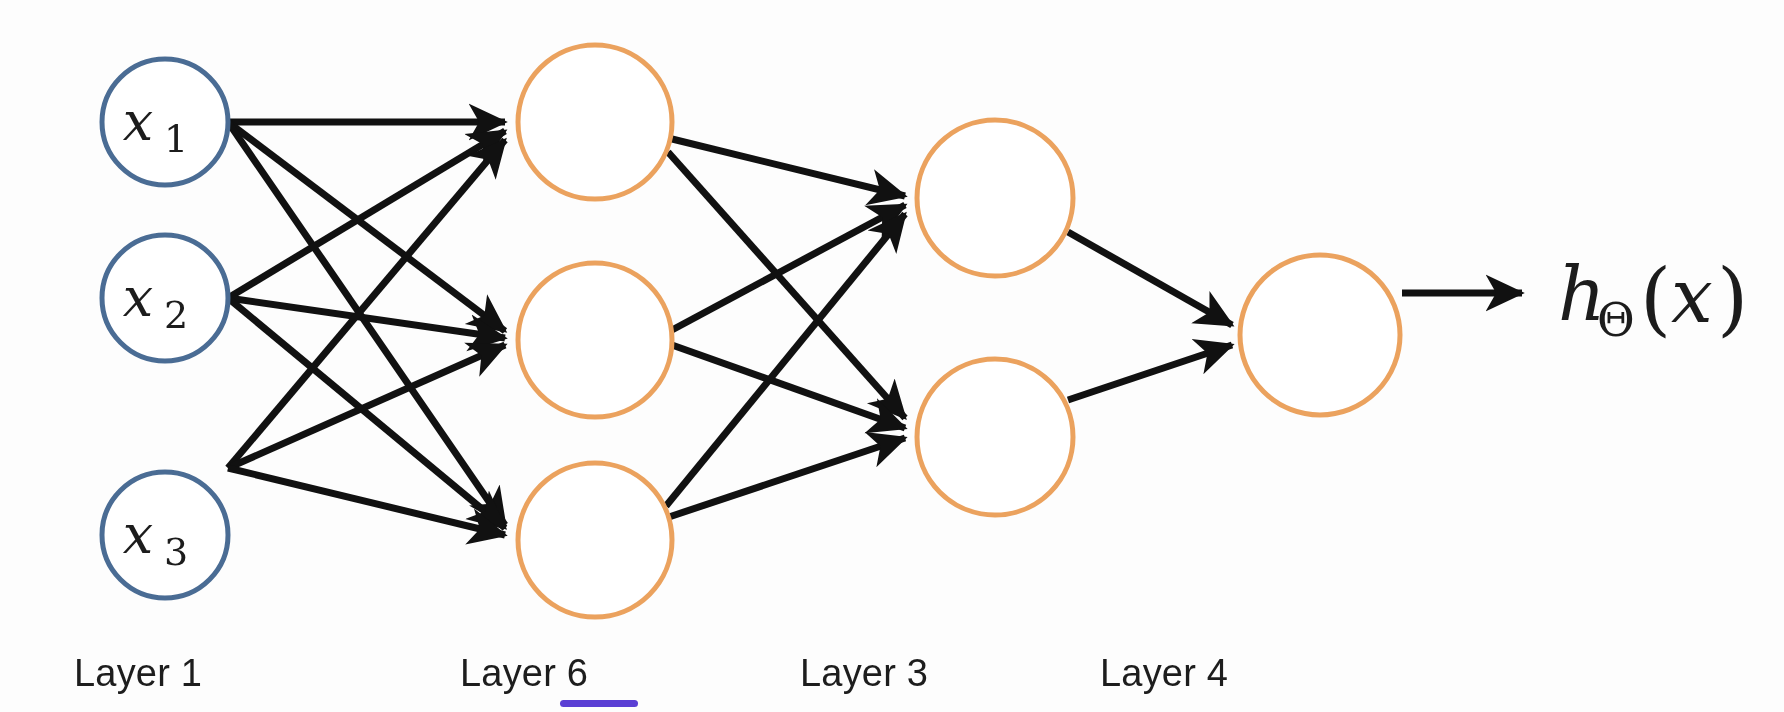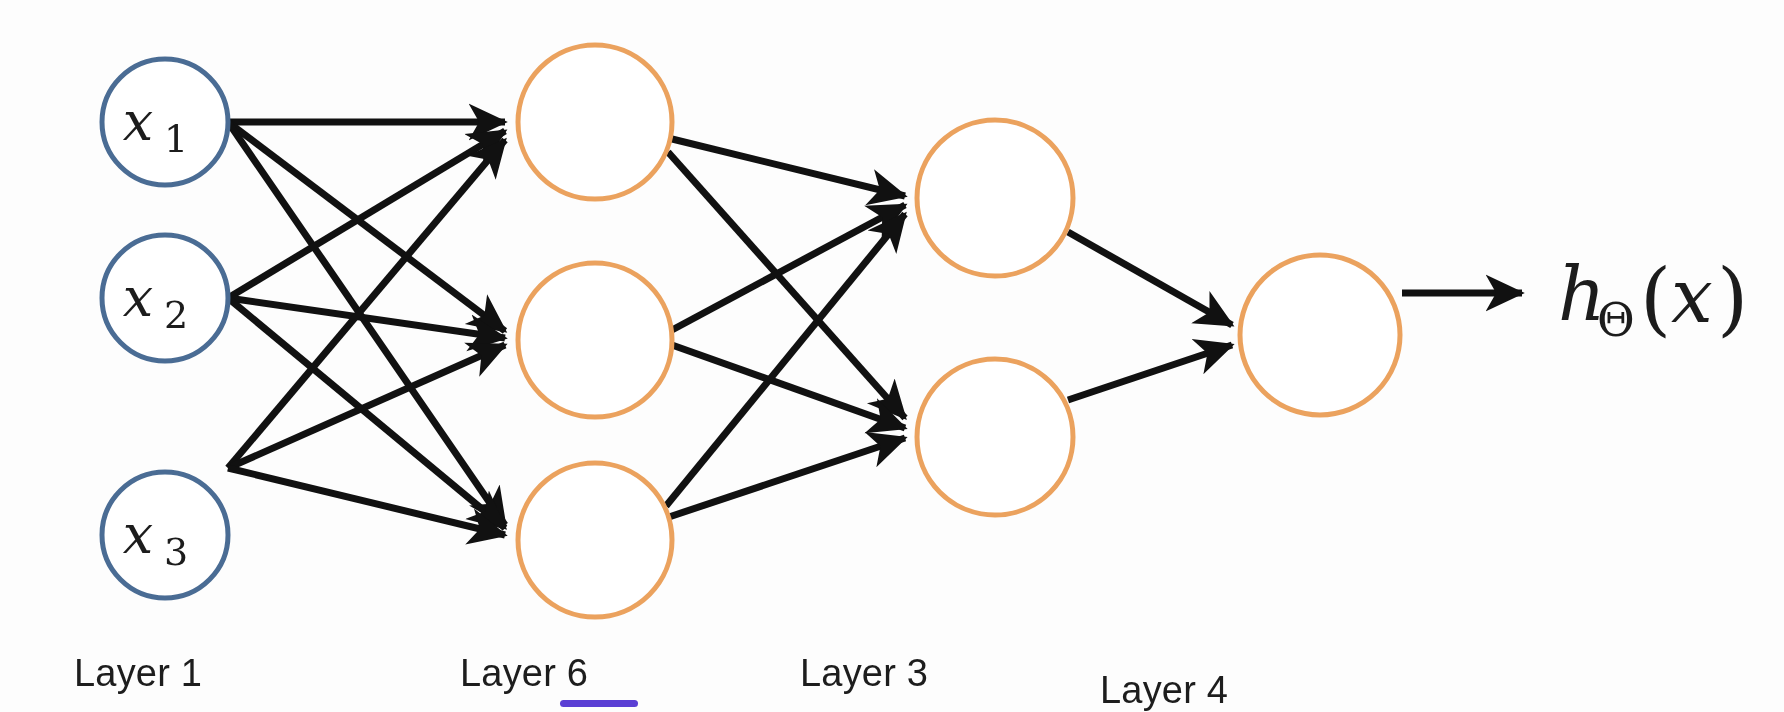--- a/index.html
+++ b/index.html
@@ -163,17 +163,17 @@
       <text class="output-expr-sub" x="1597" y="336" text-anchor="start">Θ</text>
       <text class="output-expr-paren" x="1640" y="326" text-anchor="start">(</text>
       <text class="output-expr" x="1671" y="322" text-anchor="start">x</text>
       <text class="output-expr-paren" x="1717" y="326" text-anchor="start">)</text>
     </g>
   </svg>
 
   <div class="layer-caption" style="left:74px; top:652px;">Layer 1</div>
   <div class="layer-caption" style="left:460px; top:652px;">Layer 6</div>
   <div class="layer-caption" style="left:800px; top:652px;">Layer 3</div>
-  <div class="layer-caption" style="left:1100px; top:652px;margin-top:17px;">Layer 4</div>
+  <div class="layer-caption" style="left:1100px; top:652px;">Layer 4</div>
 
   <div class="purple-mark" style="left:560px; top:700px; width:78px;"></div>
 
 </div>
 
 </body></html>

